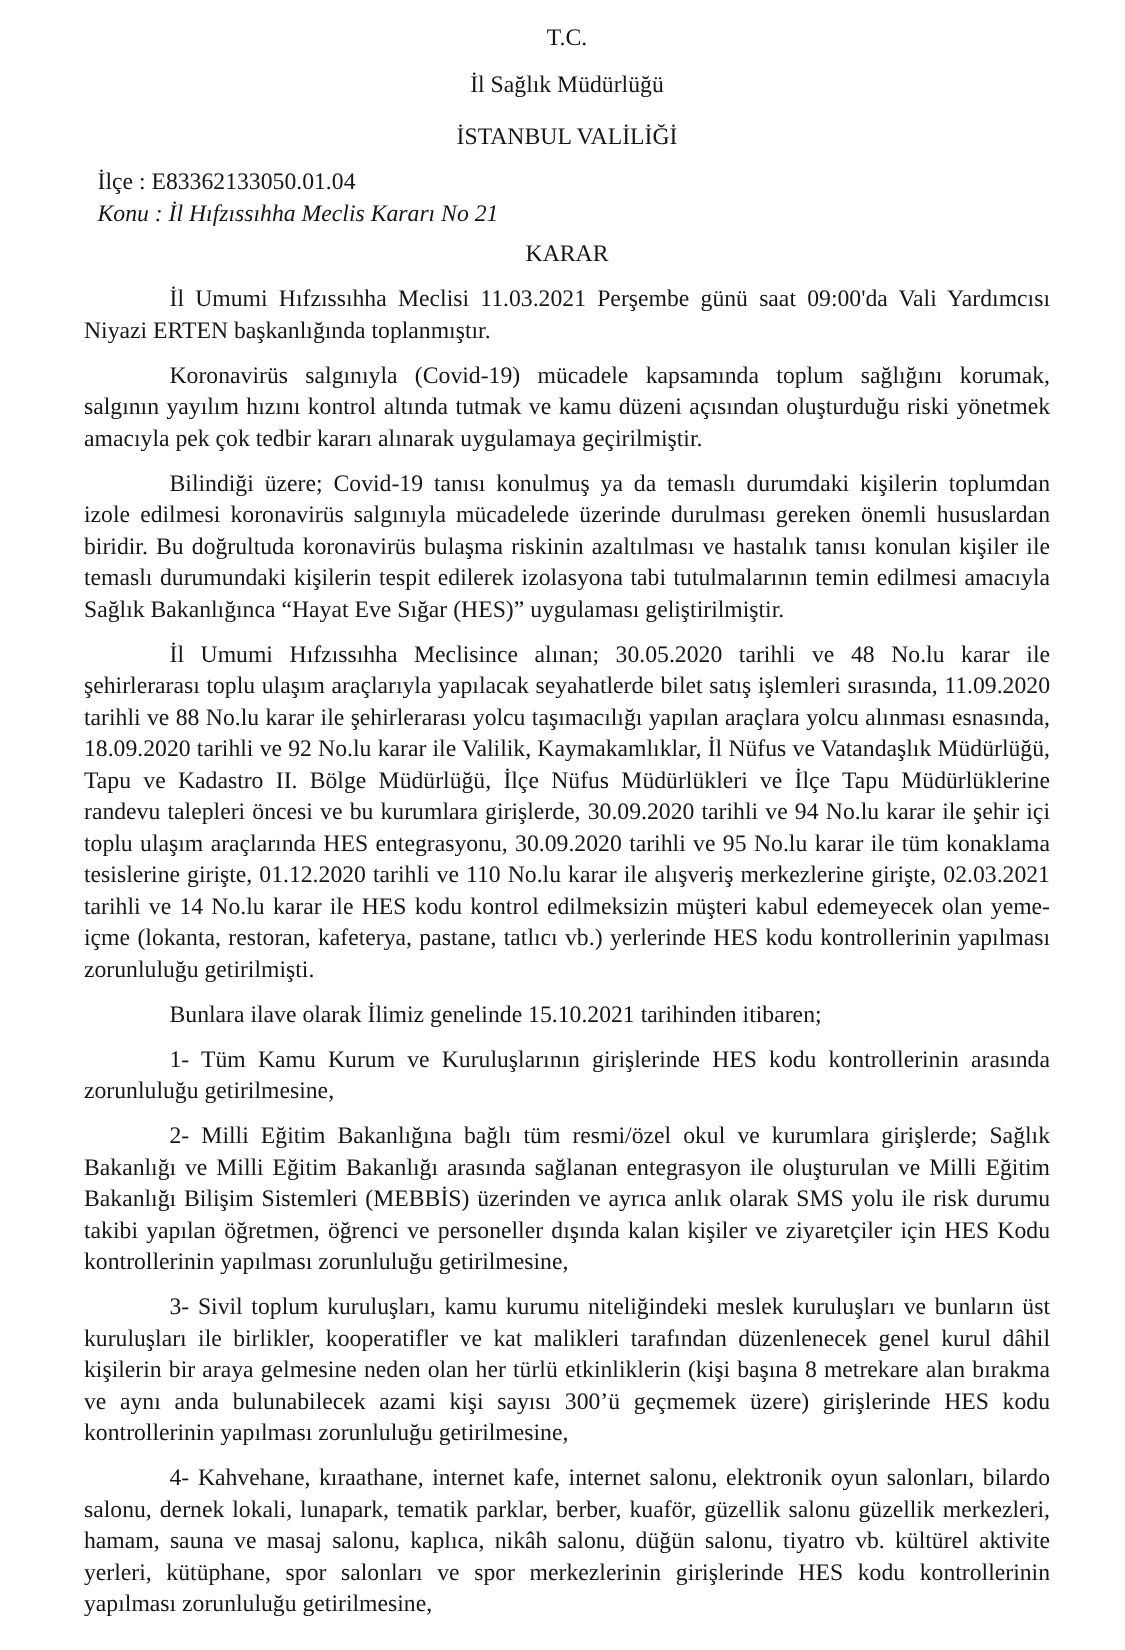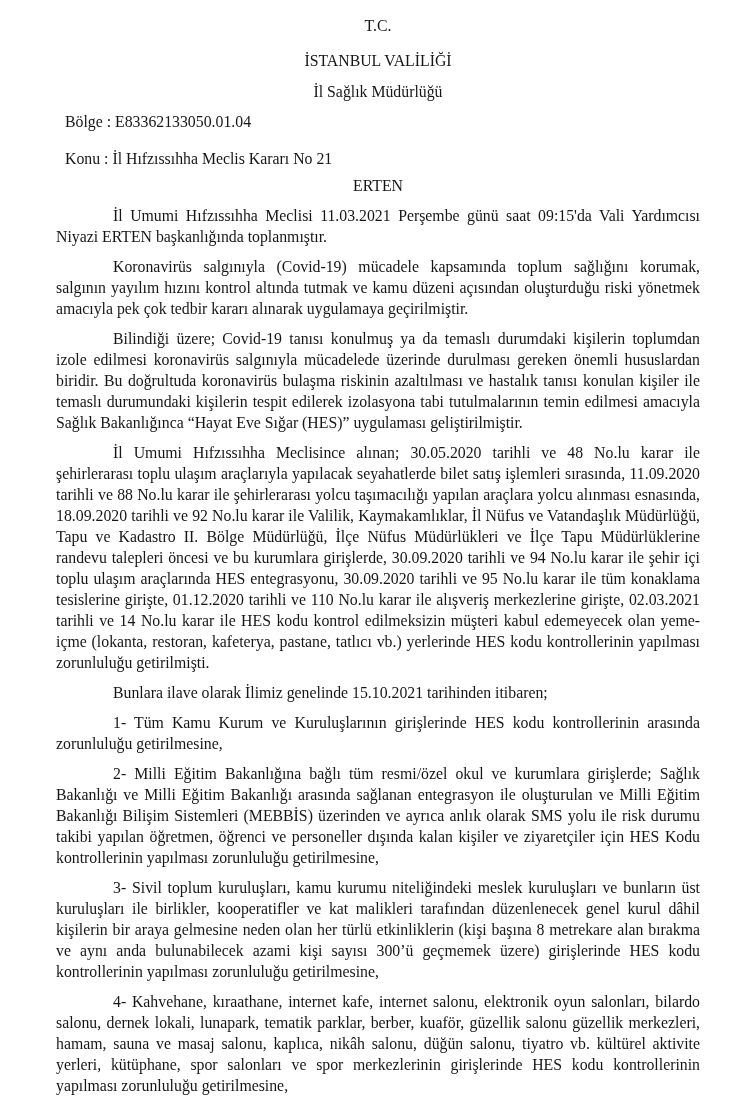--- a/index.html
+++ b/index.html
@@ -19,47 +19,47 @@
     line-height: 21px;
     padding: 15px 50px 6px 56px;
     overflow: hidden;
   }
   .center { text-align: center; }
   p { margin: 0; }
   .hdr-tc        { margin-top: 0; }
   .hdr-valilik   { margin-top: 14px; }
   .hdr-mudurluk  { margin-top: 10px; }
   .meta-sayi     { margin-top: 9px;  padding-left: 9px; }
-  .meta-konu     { margin-top: 16px; padding-left: 9px; }
+  .meta-konu     { margin-top: 0; padding-left: 9px; font-style: italic; }
   .doc-title     { margin-top: 6px; }
   .body-par {
     margin-top: 9px;
     text-align: justify;
     text-indent: 57px;
   }
   .body-par b { font-weight: normal; }
 </style>
 </head>
 <body>
 
 <main class="page">
 
   <p class="center hdr-tc">T.C.</p>
 
+  <p class="center hdr-mudurluk">İl Sağlık Müdürlüğü</p>
+
   <p class="center hdr-valilik">İSTANBUL VALİLİĞİ</p>
 
-  <p class="center hdr-mudurluk">İl Sağlık Müdürlüğü</p>
-
-  <p class="meta-sayi"><span>Bölge :</span> <span>E83362133050.01.04</span></p>
+  <p class="meta-sayi"><span>İlçe :</span> <span>E83362133050.01.04</span></p>
 
   <p class="meta-konu"><span>Konu :</span> <span>İl Hıfzıssıhha Meclis Kararı No 21</span></p>
 
-  <p class="center doc-title">ERTEN</p>
+  <p class="center doc-title">KARAR</p>
 
-  <p class="body-par"><span>İl Umumi Hıfzıssıhha Meclisi 11.03.2021 Perşembe günü saat 09:15'da Vali Yardımcısı Niyazi ERTEN başkanlığında toplanmıştır.</span></p>
+  <p class="body-par"><span>İl Umumi Hıfzıssıhha Meclisi 11.03.2021 Perşembe günü saat 09:00'da Vali Yardımcısı Niyazi ERTEN başkanlığında toplanmıştır.</span></p>
 
   <p class="body-par"><span>Koronavirüs salgınıyla (Covid-19) mücadele kapsamında toplum sağlığını korumak, salgının yayılım hızını kontrol altında tutmak ve kamu düzeni açısından oluşturduğu riski yönetmek amacıyla pek çok tedbir kararı alınarak uygulamaya geçirilmiştir.</span></p>
 
   <p class="body-par"><span>Bilindiği üzere; Covid-19 tanısı konulmuş ya da temaslı durumdaki kişilerin toplumdan izole edilmesi koronavirüs salgınıyla mücadelede üzerinde durulması gereken önemli hususlardan biridir. Bu doğrultuda koronavirüs bulaşma riskinin azaltılması ve hastalık tanısı konulan kişiler ile temaslı durumundaki kişilerin tespit edilerek izolasyona tabi tutulmalarının temin edilmesi amacıyla Sağlık Bakanlığınca </span><b>“Hayat Eve Sığar (HES)”</b><span> uygulaması geliştirilmiştir.</span></p>
 
   <p class="body-par"><span>İl Umumi Hıfzıssıhha Meclisince alınan; </span><b>30.05.2020 tarihli ve 48 No.lu</b><span> karar ile şehirlerarası toplu ulaşım araçlarıyla yapılacak seyahatlerde bilet satış işlemleri sırasında, </span><b>11.09.2020 tarihli ve 88 No.lu</b><span> karar ile şehirlerarası yolcu taşımacılığı yapılan araçlara yolcu alınması esnasında, </span><b>18.09.2020 tarihli ve 92 No.lu</b><span> karar ile Valilik, Kaymakamlıklar, İl Nüfus ve Vatandaşlık Müdürlüğü, Tapu ve Kadastro II. Bölge Müdürlüğü, İlçe Nüfus Müdürlükleri ve İlçe Tapu Müdürlüklerine randevu talepleri öncesi ve bu kurumlara girişlerde, </span><b>30.09.2020 tarihli ve 94</b><span> No.lu karar ile şehir içi toplu ulaşım araçlarında HES entegrasyonu, </span><b>30.09.2020 tarihli ve 95 No.lu</b><span> karar ile tüm konaklama tesislerine girişte, </span><b>01.12.2020 tarihli ve 110 No.lu</b><span> karar ile alışveriş merkezlerine girişte, </span><b>02.03.2021 tarihli ve 14 No.lu</b><span> karar ile HES kodu kontrol edilmeksizin müşteri kabul edemeyecek olan yeme-içme (lokanta, restoran, kafeterya, pastane, tatlıcı vb.) yerlerinde HES kodu kontrollerinin yapılması zorunluluğu getirilmişti.</span></p>
 
   <p class="body-par"><b>Bunlara ilave olarak İlimiz genelinde 15.10.2021 tarihinden itibaren;</b></p>
 
   <p class="body-par"><b>1-</b><span> Tüm Kamu Kurum ve Kuruluşlarının girişlerinde HES kodu kontrollerinin arasında zorunluluğu getirilmesine,</span></p>

